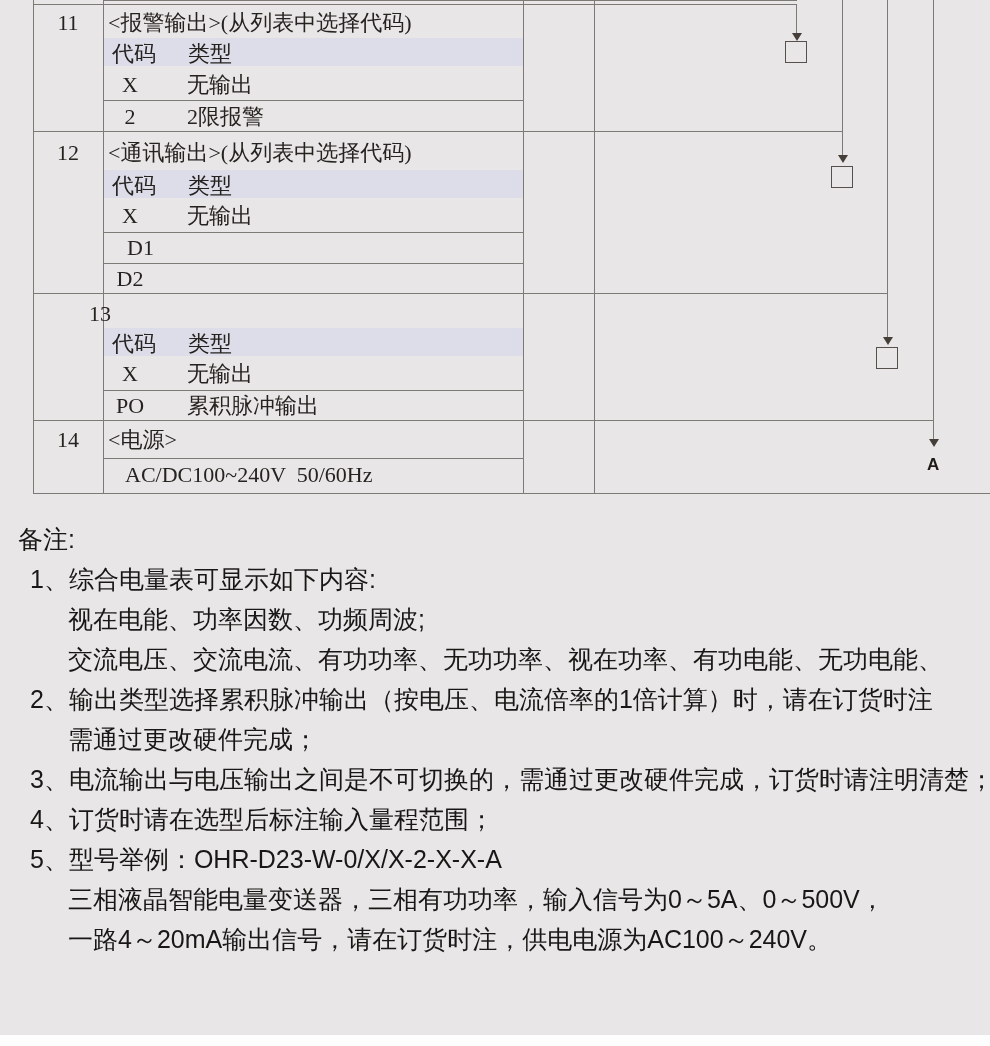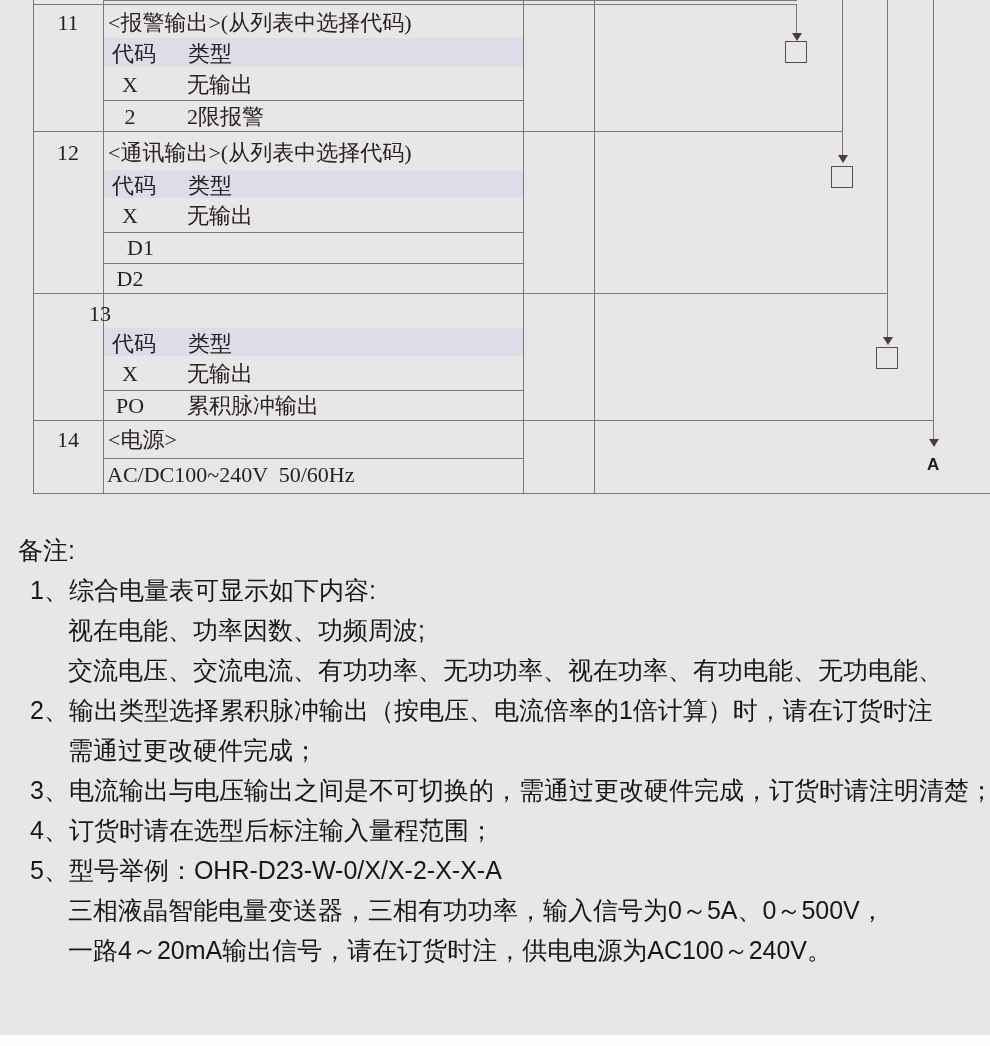--- a/index.html
+++ b/index.html
@@ -13,24 +13,24 @@
   .num{left:33px;width:70px;text-align:center;}
   .title{left:108px;}
   .codecell{left:106px;width:48px;text-align:center;}
   .typecell{left:187px;}
   .cbox{position:absolute;width:22px;height:22px;border:1px solid #55504b;background:transparent;box-sizing:border-box;}
   .arrow{position:absolute;width:0;height:0;border-left:5px solid transparent;
          border-right:5px solid transparent;border-top:8px solid #463f39;}
   .pcode{position:absolute;color:#1d1a17;font-size:17px;font-weight:bold;font-family:"Liberation Sans",sans-serif;}
   .notes{position:absolute;left:18px;top:522px;width:965px;color:#191715;font-size:25px;}
   .nline{height:40px;line-height:34px;white-space:nowrap;}
-  .ind0{padding-left:0;margin-top:11px;}
+  .ind0{padding-left:0;}
   .ind1{padding-left:12px;}
   .ind2{padding-left:50px;}
-  .ws-pre{white-space:pre;}
+  .ws-pre{white-space:pre;margin-left:18px;}
   .bottomstrip{position:absolute;left:0;top:1035px;width:990px;height:11px;background:#fdfdfd;}
 </style>
 </head>
 <body>
 
 <div id="canvas">
 
   <div class="vline" style="left:33px;top:0;height:493px;"></div>
   <div class="vline" style="left:103px;top:0;height:493px;"></div>
   <div class="vline" style="left:523px;top:0;height:493px;"></div>

